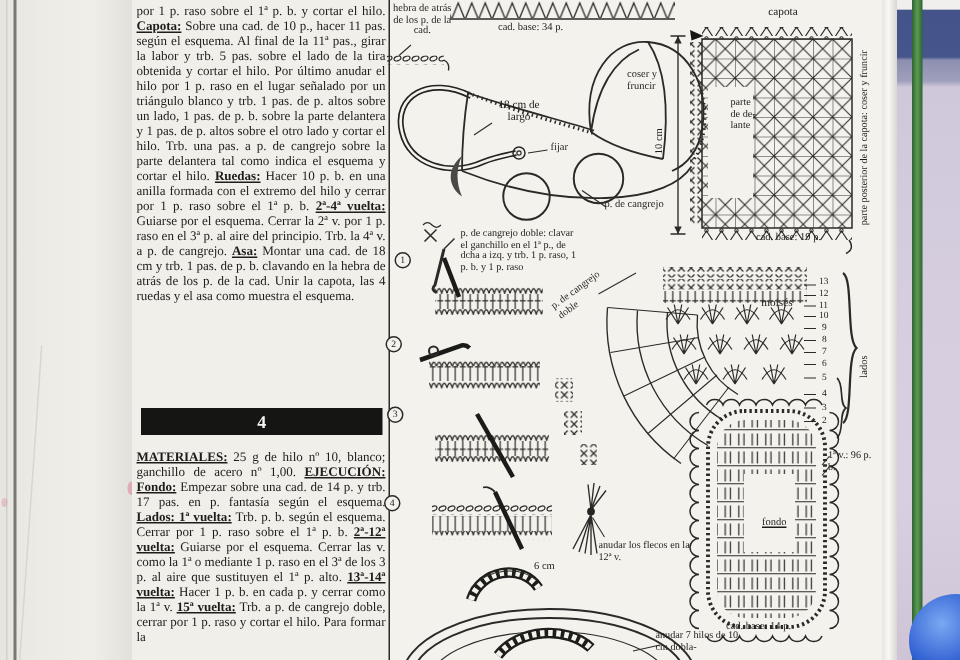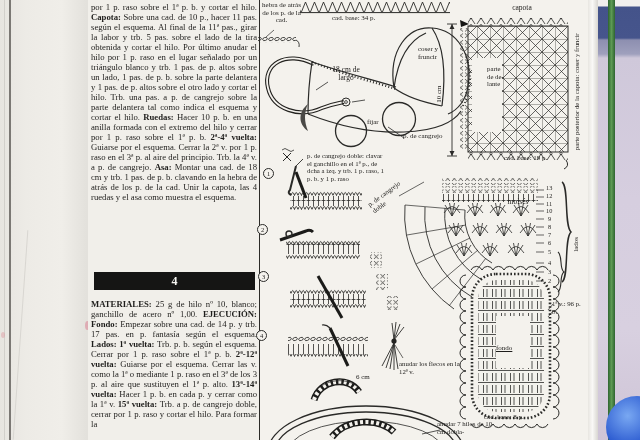--- a/index.html
+++ b/index.html
@@ -6,21 +6,21 @@
   .scan{position:relative;width:640px;height:440px;overflow:hidden;background:#ebe9e4;font-family:"Liberation Serif",serif;color:#1e1d1b;}
   
   .margin{position:absolute;left:0;top:0;width:88px;height:440px;background:linear-gradient(90deg,#e7e5e0 0,#edebe6 30%,#f0eee9 70%,#e3e1dc 98%);}
   .vline1{position:absolute;left:9px;top:0;width:1.5px;height:440px;background:#55534f;opacity:.75;}
   .vline2{position:absolute;left:4px;top:0;width:1px;height:440px;background:#d2d0cb;}
   .vline3{position:absolute;left:20px;top:230px;width:1px;height:210px;background:#d8d6d1;transform:rotate(4deg);}
   .speck{position:absolute;border-radius:50%;}
   
   .textcol{position:absolute;left:88px;top:0;width:171px;height:440px;background:#f1efea;}
   .para{position:absolute;left:3px;width:166px;margin:0;font-size:8.7px;line-height:10px;text-align:justify;letter-spacing:0;}
-  .para b{font-weight:bold;}
+  .para b{font-weight:bold;text-decoration:underline;}
   .banner{position:absolute;left:6px;top:272px;width:161px;height:18px;background:#151514;color:#f5f4f0;display:flex;align-items:center;justify-content:center;font-weight:bold;font-size:12px;}
   
   .panel{position:absolute;left:259px;top:0;width:329px;height:440px;background:#f4f2ed;border-left:1.5px solid #2b2a27;}
   .dg{position:absolute;left:256px;top:0;}
   .lbl{position:absolute;font-size:7px;line-height:7.6px;color:#1e1d1b;}
   .lbl.c{text-align:center;}
   .rot{transform:rotate(-90deg);transform-origin:center;}
   .stepnum{position:absolute;width:9px;height:9px;border:.8px solid #2a2a28;border-radius:50%;font-size:6.5px;line-height:9px;text-align:center;background:#f4f2ed;}
   .rownum{position:absolute;font-size:6.3px;line-height:7px;}
   
@@ -221,21 +221,21 @@
       <path d="M76,437 C90,419 122,417 138,432" stroke="#f4f2ed" stroke-width="4" stroke-dasharray="3,2.4"></path>
       <path d="M58,392 C70,379 90,377 102,387" stroke-width="0.7"></path>
       <line x1="184" y1="430" x2="166" y2="434" stroke-width="0.8"></line>
     </g>
   </svg>
 
   <div class="lbl" style="left:259px;top:2px;width:45px;text-align:center;">hebra de atrás de los p. de la cad.</div>
   <div class="lbl" style="left:332px;top:15px;width:60px;">cad. base: 34 p.</div>
   <div class="lbl c" style="left:328px;top:66px;width:36px;font-size:7.5px;">18 cm de largo</div>
   <div class="lbl" style="left:418px;top:46px;width:32px;">coser y fruncir</div>
-  <div class="lbl" style="left:367px;top:95px;margin-top:24px;">fijar</div>
+  <div class="lbl" style="left:367px;top:95px;">fijar</div>
   <div class="lbl" style="left:403px;top:133px;width:68px;">p. de cangrejo</div>
   <div class="lbl" style="left:307px;top:152px;width:78px;font-size:6.8px;">p. de cangrejo doble: clavar el ganchillo en el 1ª p., de dcha a izq. y trb. 1 p. raso, 1 p. b. y 1 p. raso</div>
 
   <span class="stepnum" style="left:263px;top:168px;">1</span>
   <span class="stepnum" style="left:257px;top:224px;">2</span>
   <span class="stepnum" style="left:258px;top:271px;">3</span>
   <span class="stepnum" style="left:256px;top:330px;">4</span>
 
   <div class="lbl" style="left:366px;top:186px;width:50px;transform:rotate(-36deg);font-size:6.8px;">p. de cangrejo doble</div>
   <div class="lbl" style="left:399px;top:360px;width:62px;font-size:6.8px;">anudar los flecos en la 12ª v.</div>
@@ -257,22 +257,22 @@
   <span class="rownum" style="left:548px;top:215px;">9</span>
   <span class="rownum" style="left:548px;top:223px;">8</span>
   <span class="rownum" style="left:548px;top:231px;">7</span>
   <span class="rownum" style="left:548px;top:239px;">6</span>
   <span class="rownum" style="left:548px;top:248px;">5</span>
   <span class="rownum" style="left:548px;top:259px;">4</span>
   <span class="rownum" style="left:548px;top:268px;">3</span>
   <span class="rownum" style="left:548px;top:277px;">2</span>
 
   <div class="lbl" style="left:552px;top:300px;width:34px;font-size:6.8px;">1ª v.: 96 p. b.</div>
-  <div class="lbl" style="left:496px;top:345px;text-decoration:underline;">fondo</div>
-  <div class="lbl" style="left:484px;top:414px;">cad. base: 8 p.</div>
+  <div class="lbl" style="left:508px;top:345px;text-decoration:underline;">fondo</div>
+  <div class="lbl" style="left:484px;top:414px;">cad. base: 14 p.</div>
 
   <div class="edgegap"></div>
   <div class="photo">
     <div class="greenstrip"></div>
     <div class="sphere"></div>
   </div>
 
 </div>
 
 </body></html>

